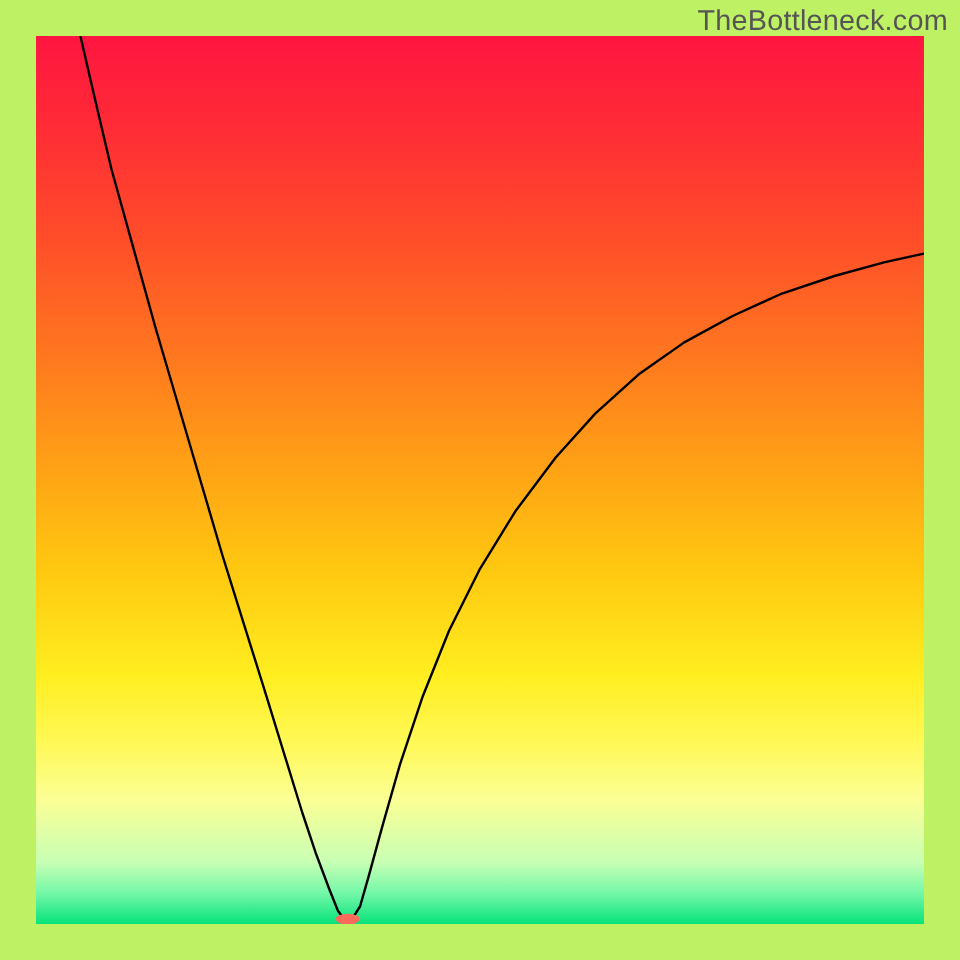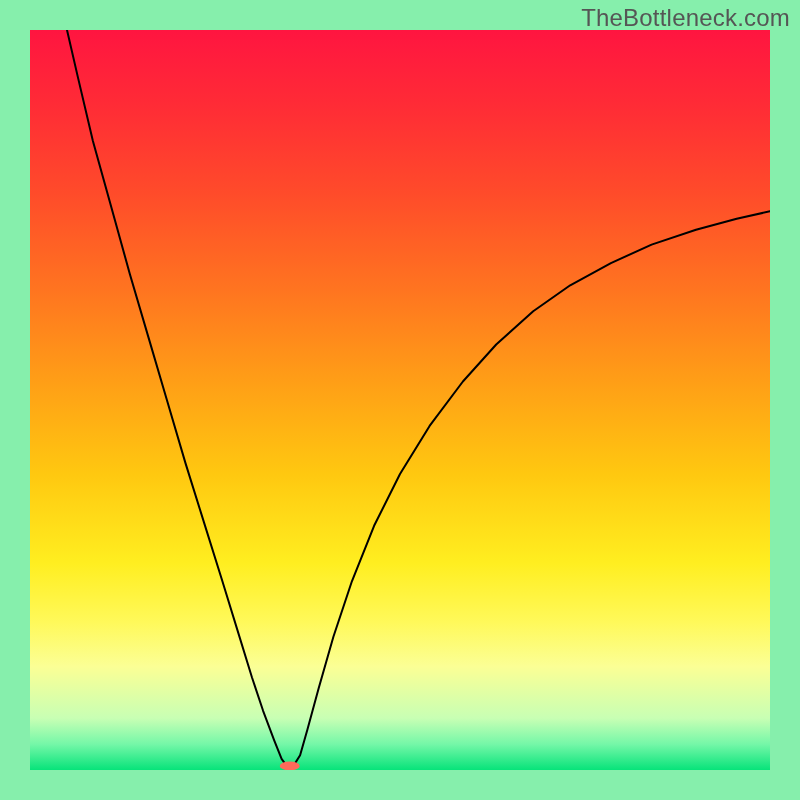--- a/index.html
+++ b/index.html
@@ -8,21 +8,21 @@
     width: 800px;
     height: 800px;
     overflow: hidden;
     background: #000;
     font-family: Arial, Helvetica, sans-serif;
   }
   .frame {
     position: relative;
     width: 800px;
     height: 800px;
-    background: #86efac;
+    background: #bef264;
   }
   .plot-area {
     position: absolute;
     left: 30px;
     top: 30px;
     width: 740px;
     height: 740px;
   }
   .watermark {
     position: absolute;

